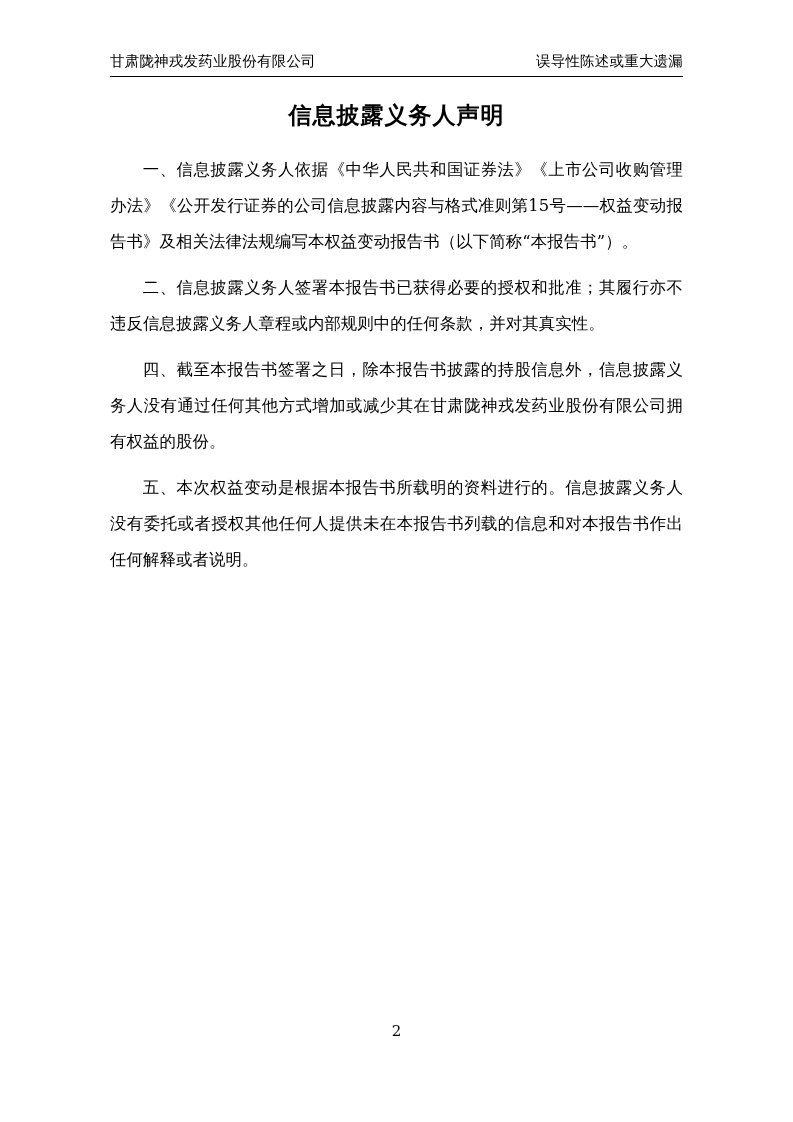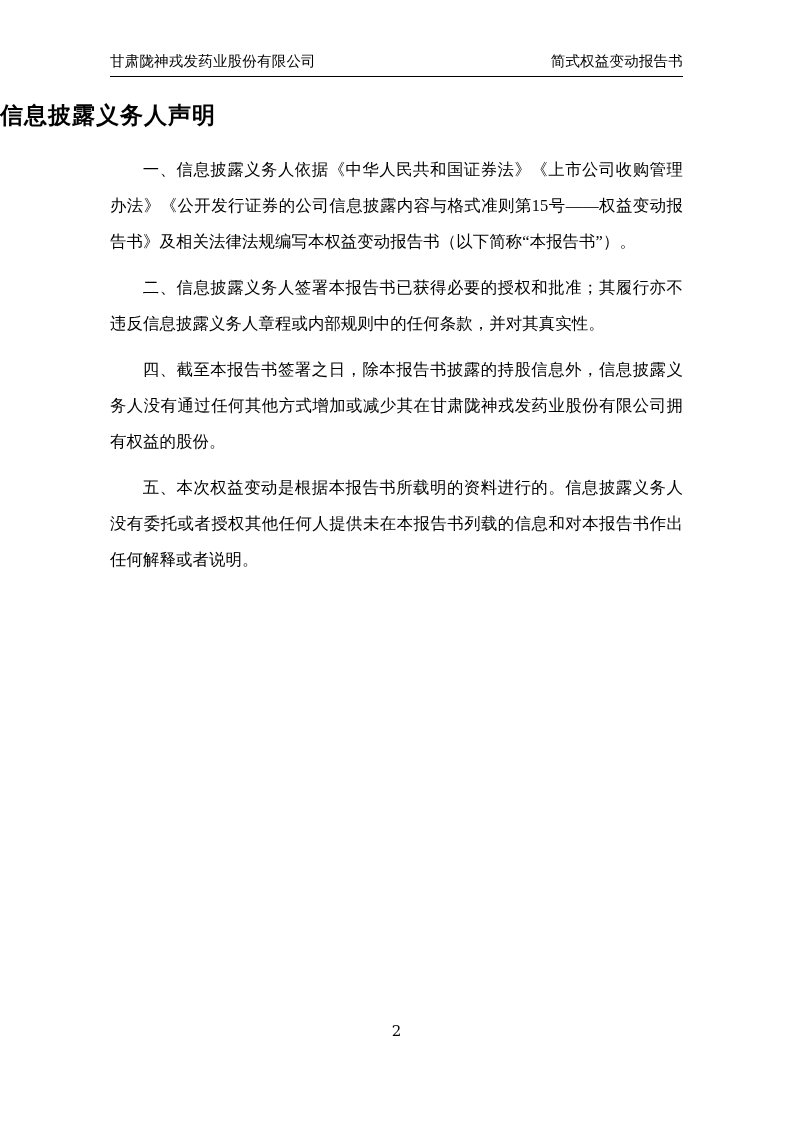--- a/index.html
+++ b/index.html
@@ -36,32 +36,31 @@
     top: 76px;
     left: 110px;
     width: 573px;
     border-bottom: 1px solid #000;
   }
   .doc-title {
     position: absolute;
     top: 100px;
     left: 0;
     width: 793px;
-    text-align: left;
+    text-align: center;
     font-size: 23px;
     font-weight: bold;
     letter-spacing: 1px;
     font-family: "DejaVu Serif", "Liberation Serif", serif;
   }
   .body-block {
     position: absolute;
     top: 152px;
     left: 110px;
     width: 573px;
-    font-family: Liberation Serif, serif;
   }
   .para {
     font-size: 16.4px;
     line-height: 36px;
     text-indent: 2em;
     text-align: justify;
     text-justify: inter-ideograph;
     margin: 0 0 10px 0;
     letter-spacing: 0.1px;
   }
@@ -75,21 +74,21 @@
     font-family: "DejaVu Serif", "Liberation Serif", serif;
   }
 </style>
 </head>
 <body>
 
 <div class="page">
 
   <div class="header">
     <span>甘肃陇神戎发药业股份有限公司</span>
-    <span>简式权益变动报告书</span>
+    <span>误导性陈述或重大遗漏</span>
   </div>
   <div class="header-rule"></div>
 
   <div class="doc-title">信息披露义务人声明</div>
 
   <div class="body-block">
     <p class="para">一、信息披露义务人依据《中华人民共和国证券法》《上市公司收购管理办法》《公开发行证券的公司信息披露内容与格式准则第15号——权益变动报告书》及相关法律法规编写本权益变动报告书（以下简称“本报告书”）。</p>
     <p class="para">二、信息披露义务人签署本报告书已获得必要的授权和批准；其履行亦不违反信息披露义务人章程或内部规则中的任何条款，并对其真实性。</p>
     <p class="para">四、截至本报告书签署之日，除本报告书披露的持股信息外，信息披露义务人没有通过任何其他方式增加或减少其在甘肃陇神戎发药业股份有限公司拥有权益的股份。</p>
     <p class="para">五、本次权益变动是根据本报告书所载明的资料进行的。信息披露义务人没有委托或者授权其他任何人提供未在本报告书列载的信息和对本报告书作出任何解释或者说明。</p>

